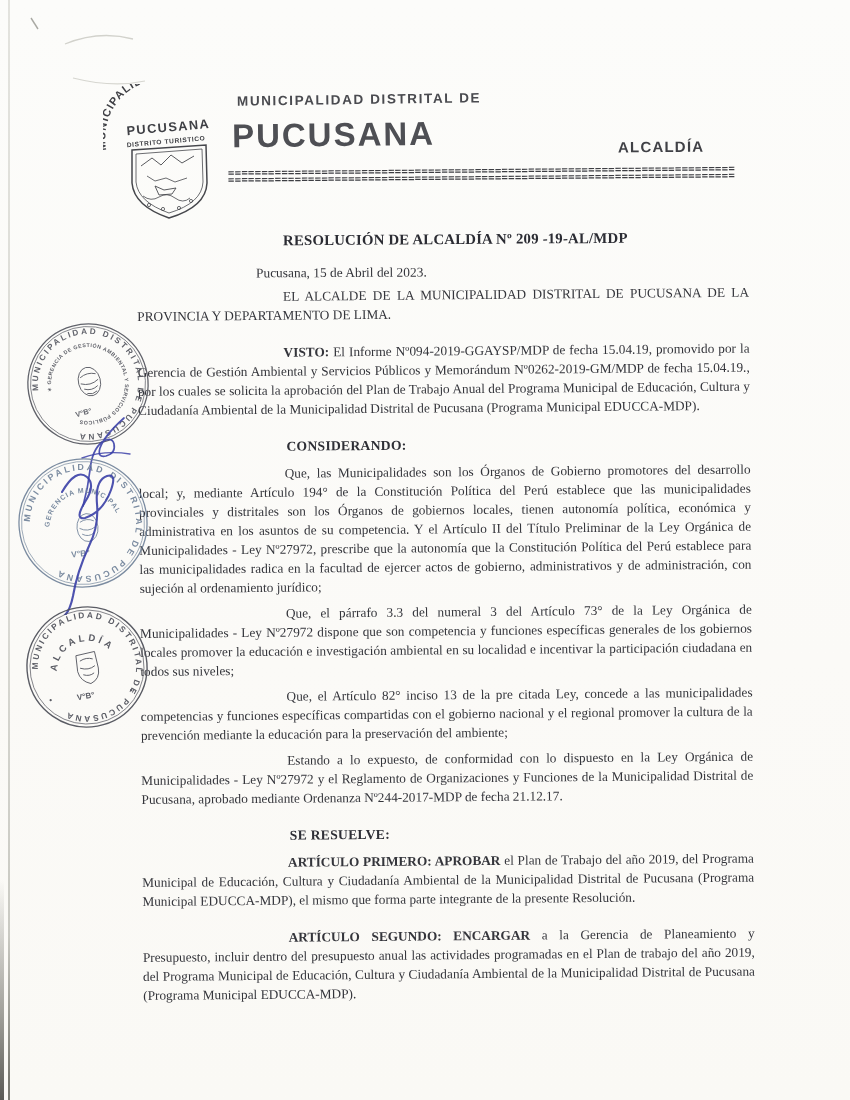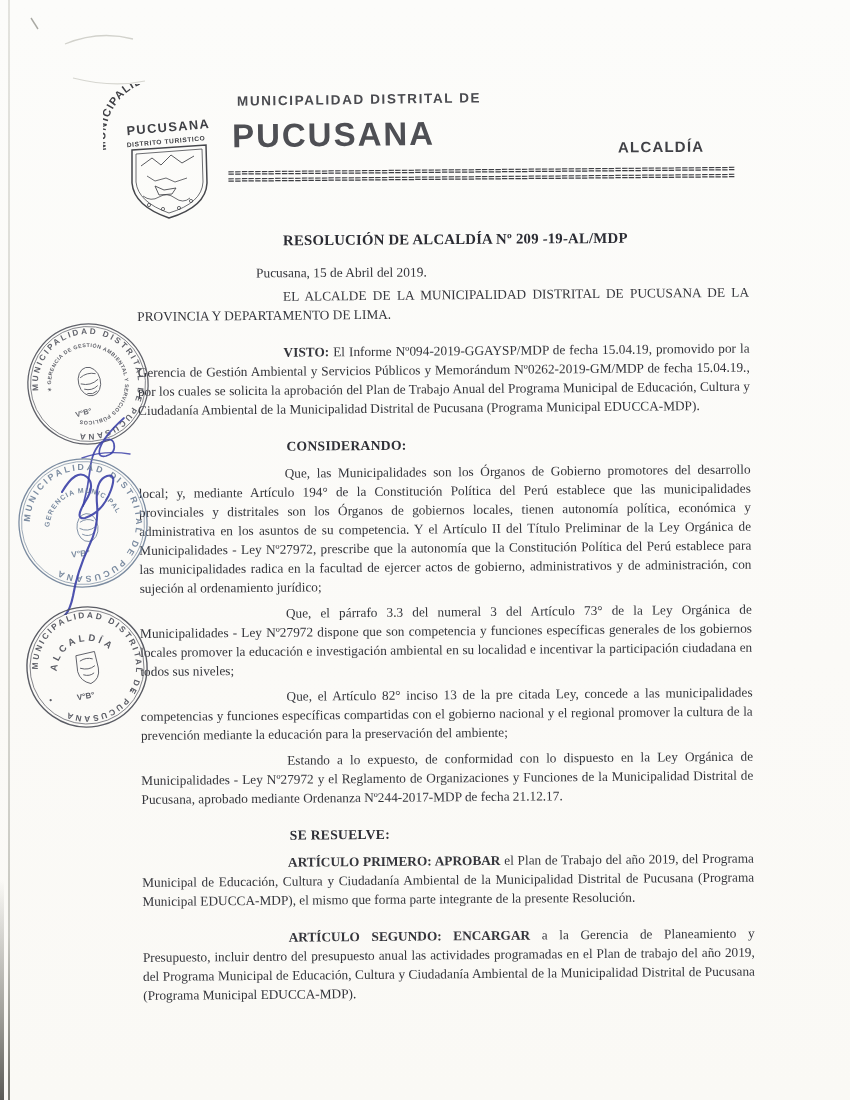--- a/index.html
+++ b/index.html
@@ -94,21 +94,21 @@
     </g>
   </svg>
 
   <div class="hdr-entity">MUNICIPALIDAD DISTRITAL DE</div>
   <div class="hdr-name">PUCUSANA</div>
   <div class="hdr-office">ALCALDÍA</div>
   <div class="divider-row r1">============================================================================</div>
   <div class="divider-row r2">============================================================================</div>
 
   <div class="doc-title">RESOLUCIÓN DE ALCALDÍA Nº 209 -19-AL/MDP</div>
-  <div class="doc-date">Pucusana, 15 de Abril del 2019.</div>
+  <div class="doc-date">Pucusana, 15 de Abril del 2023.</div>
 
   <div class="body-flow">
     <p class="intro">EL ALCALDE DE LA MUNICIPALIDAD DISTRITAL DE PUCUSANA DE LA PROVINCIA Y DEPARTAMENTO DE LIMA.</p>
     <p class="sp-lg"><span class="lead">VISTO:</span><span> El Informe Nº094-2019-GGAYSP/MDP de fecha 15.04.19, promovido por la Gerencia de Gestión Ambiental y Servicios Públicos y Memorándum Nº0262-2019-GM/MDP de fecha 15.04.19., por los cuales se solicita la aprobación del Plan de Trabajo Anual del Programa Municipal de Educación, Cultura y Ciudadanía Ambiental de la Municipalidad Distrital de Pucusana (Programa Municipal EDUCCA-MDP).</span></p>
     <div class="heading">CONSIDERANDO:</div>
     <p>Que, las Municipalidades son los Órganos de Gobierno promotores del desarrollo local; y, mediante Artículo 194° de la Constitución Política del Perú establece que las municipalidades provinciales y distritales son los Órganos de gobiernos locales, tienen autonomía política, económica y administrativa en los asuntos de su competencia. Y el Artículo II del Título Preliminar de la Ley Orgánica de Municipalidades - Ley Nº27972, prescribe que la autonomía que la Constitución Política del Perú establece para las municipalidades radica en la facultad de ejercer actos de gobierno, administrativos y de administración, con sujeción al ordenamiento jurídico;</p>
     <p>Que, el párrafo 3.3 del numeral 3 del Artículo 73° de la Ley Orgánica de Municipalidades - Ley Nº27972 dispone que son competencia y funciones específicas generales de los gobiernos locales promover la educación e investigación ambiental en su localidad e incentivar la participación ciudadana en todos sus niveles;</p>
     <p>Que, el Artículo 82° inciso 13 de la pre citada Ley, concede a las municipalidades competencias y funciones específicas compartidas con el gobierno nacional y el regional promover la cultura de la prevención mediante la educación para la preservación del ambiente;</p>
     <p class="sp-lg">Estando a lo expuesto, de conformidad con lo dispuesto en la Ley Orgánica de Municipalidades - Ley Nº27972 y el Reglamento de Organizaciones y Funciones de la Municipalidad Distrital de Pucusana, aprobado mediante Ordenanza Nº244-2017-MDP de fecha 21.12.17.</p>
     <div class="heading">SE RESUELVE:</div>

